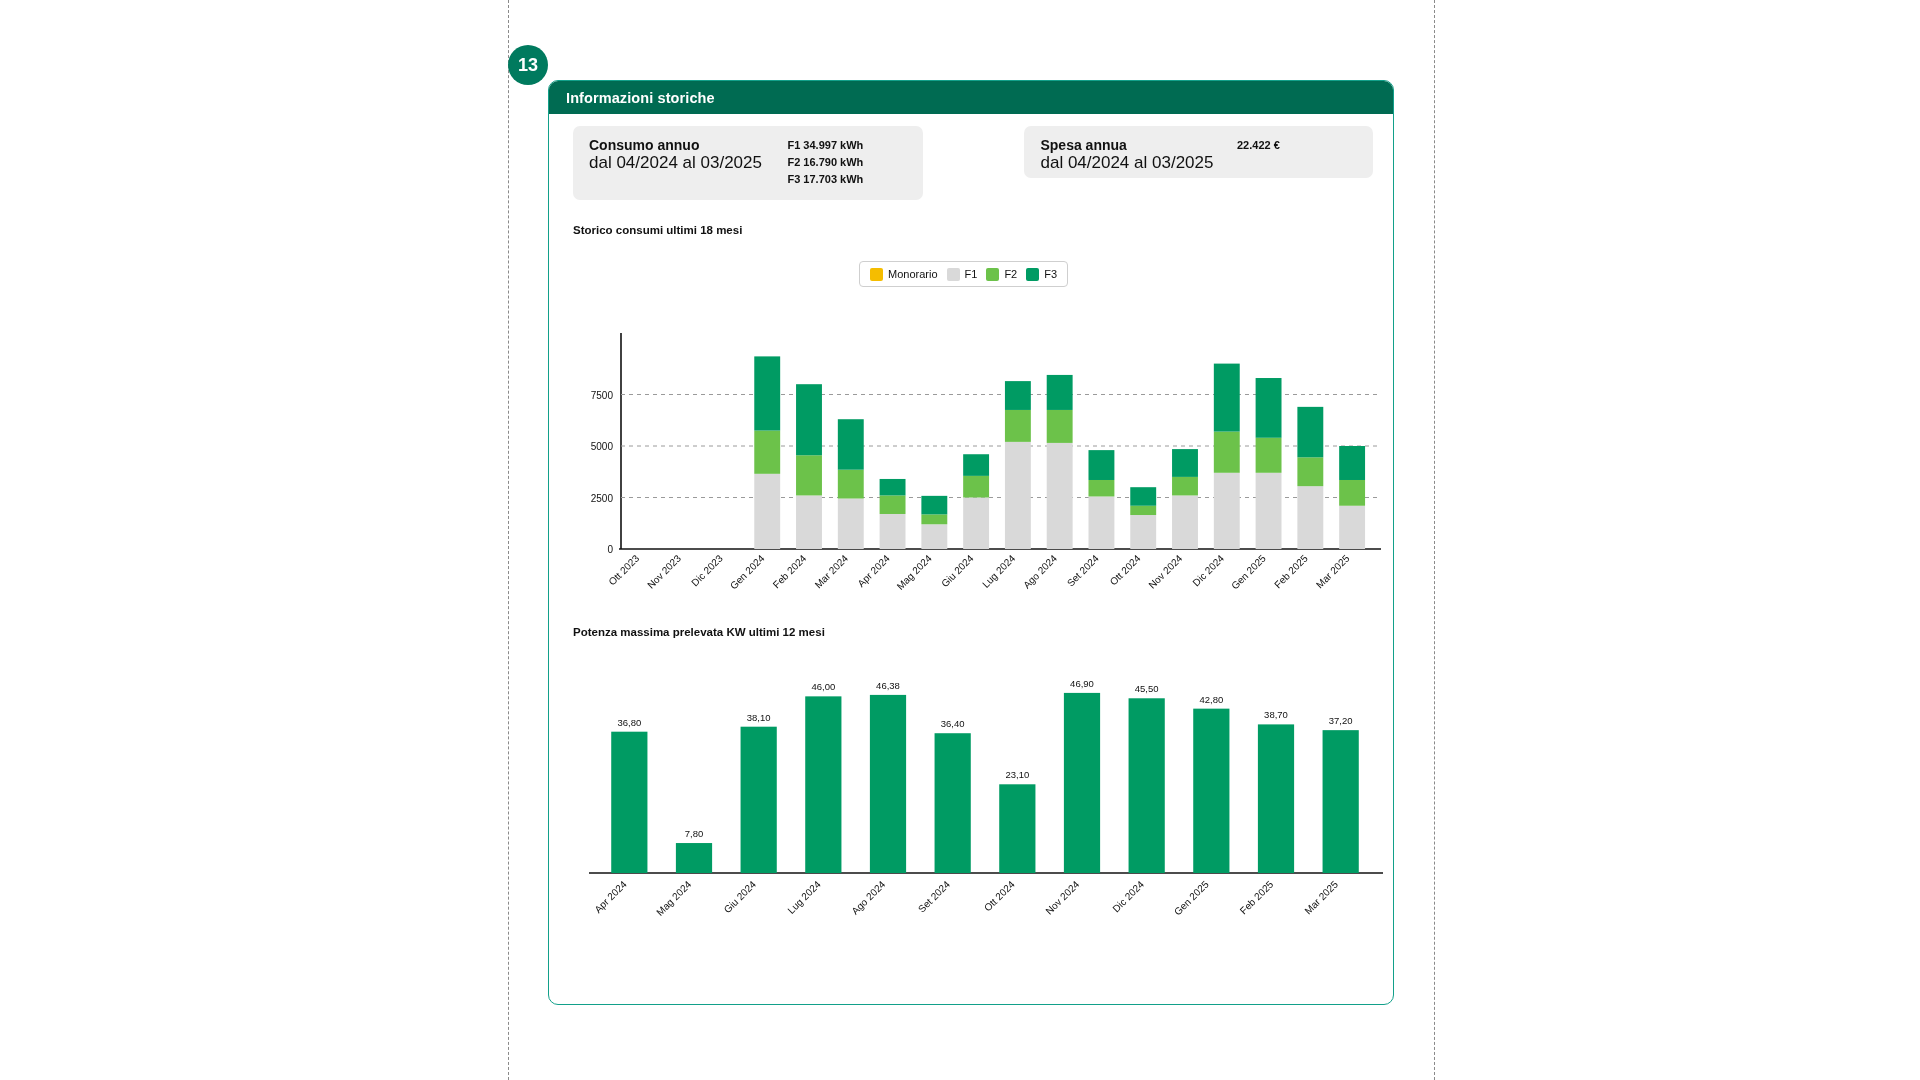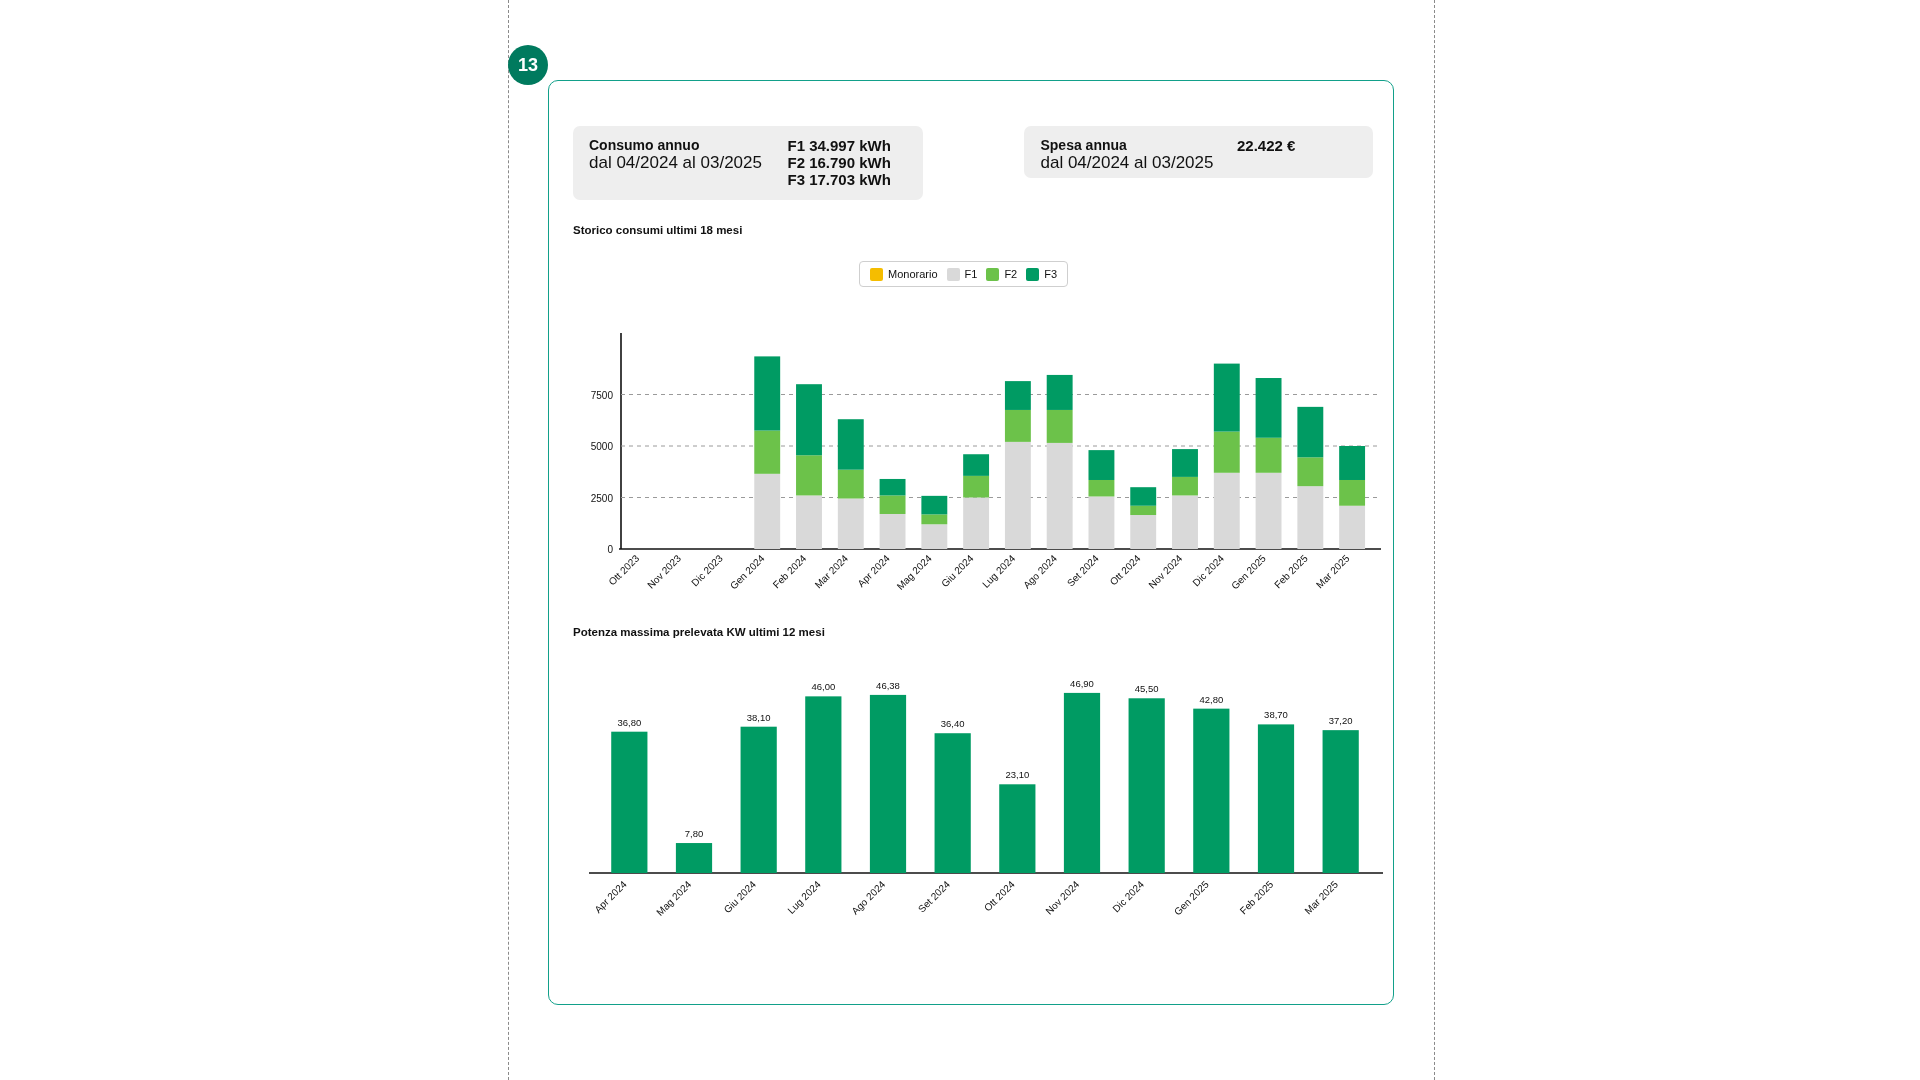--- a/index.html
+++ b/index.html
@@ -100,21 +100,21 @@
     color: #111;
     line-height: 17px;
   }
   .sum-sub {
     font-size: 17px;
     font-weight: normal;
     color: #111;
     line-height: 17px;
   }
   .sum-values {
-    font-size: 15px;
+    font-size: 11px;
     font-weight: bold;
     color: #111;
     line-height: 17px;
     text-align: left;
     min-width: 120px;
   }
   .sum-values.right { text-align: left; }
 
   .section-title {
     position: absolute;
@@ -157,20 +157,23 @@
 
 <div class="page">
 
   <div class="cut-line cut-left"></div>
   <div class="cut-line cut-right"></div>
 
   <div class="page-badge">13</div>
 
   <div class="card">
 
+    <div class="card-header">
+      <div class="card-header-title">Informazioni storiche</div>
+    </div>
 
     <div class="summary">
       <div class="sum-box consumo">
         <div>
           <div class="sum-label">Consumo annuo</div>
           <div class="sum-sub">dal 04/2024 al 03/2025</div>
         </div>
         <div class="sum-values">
           <div>F1 34.997 kWh</div>
           <div>F2 16.790 kWh</div>

